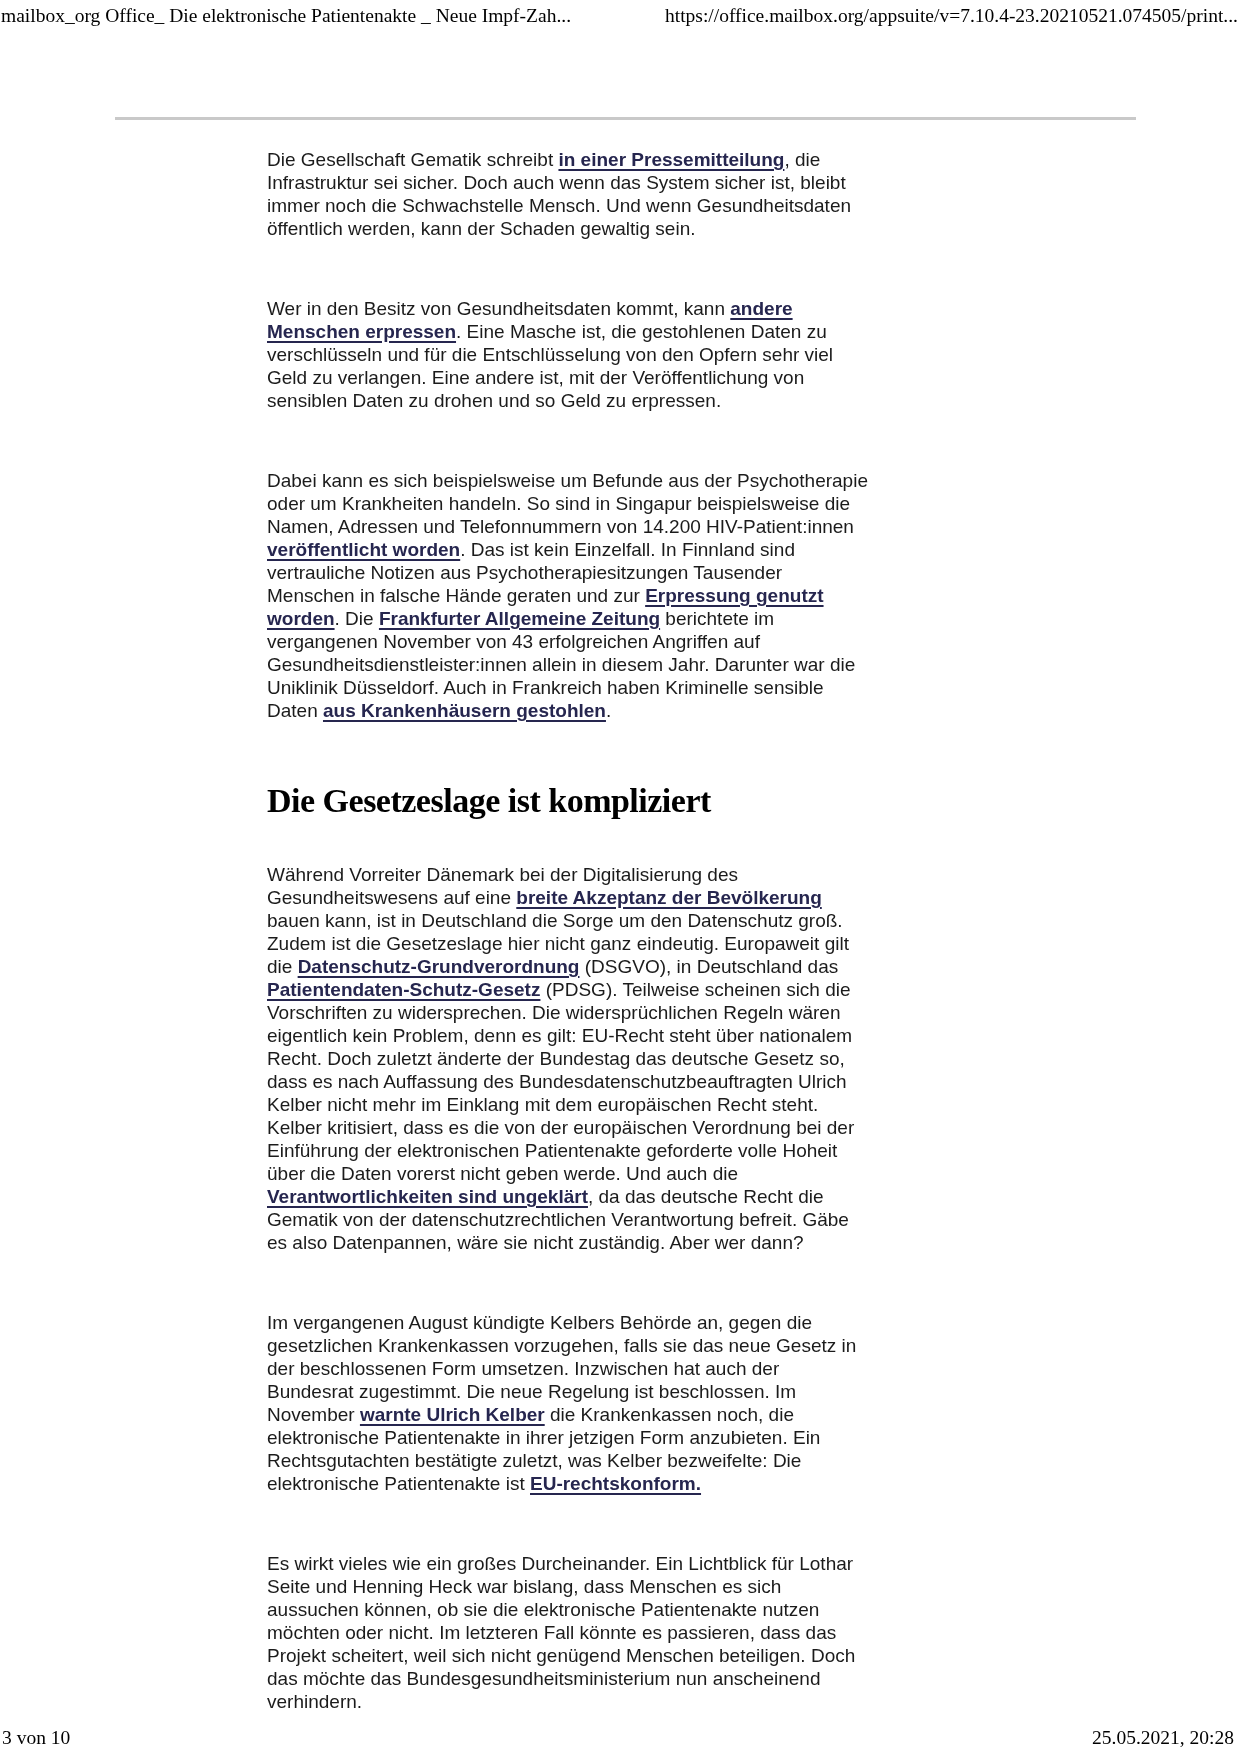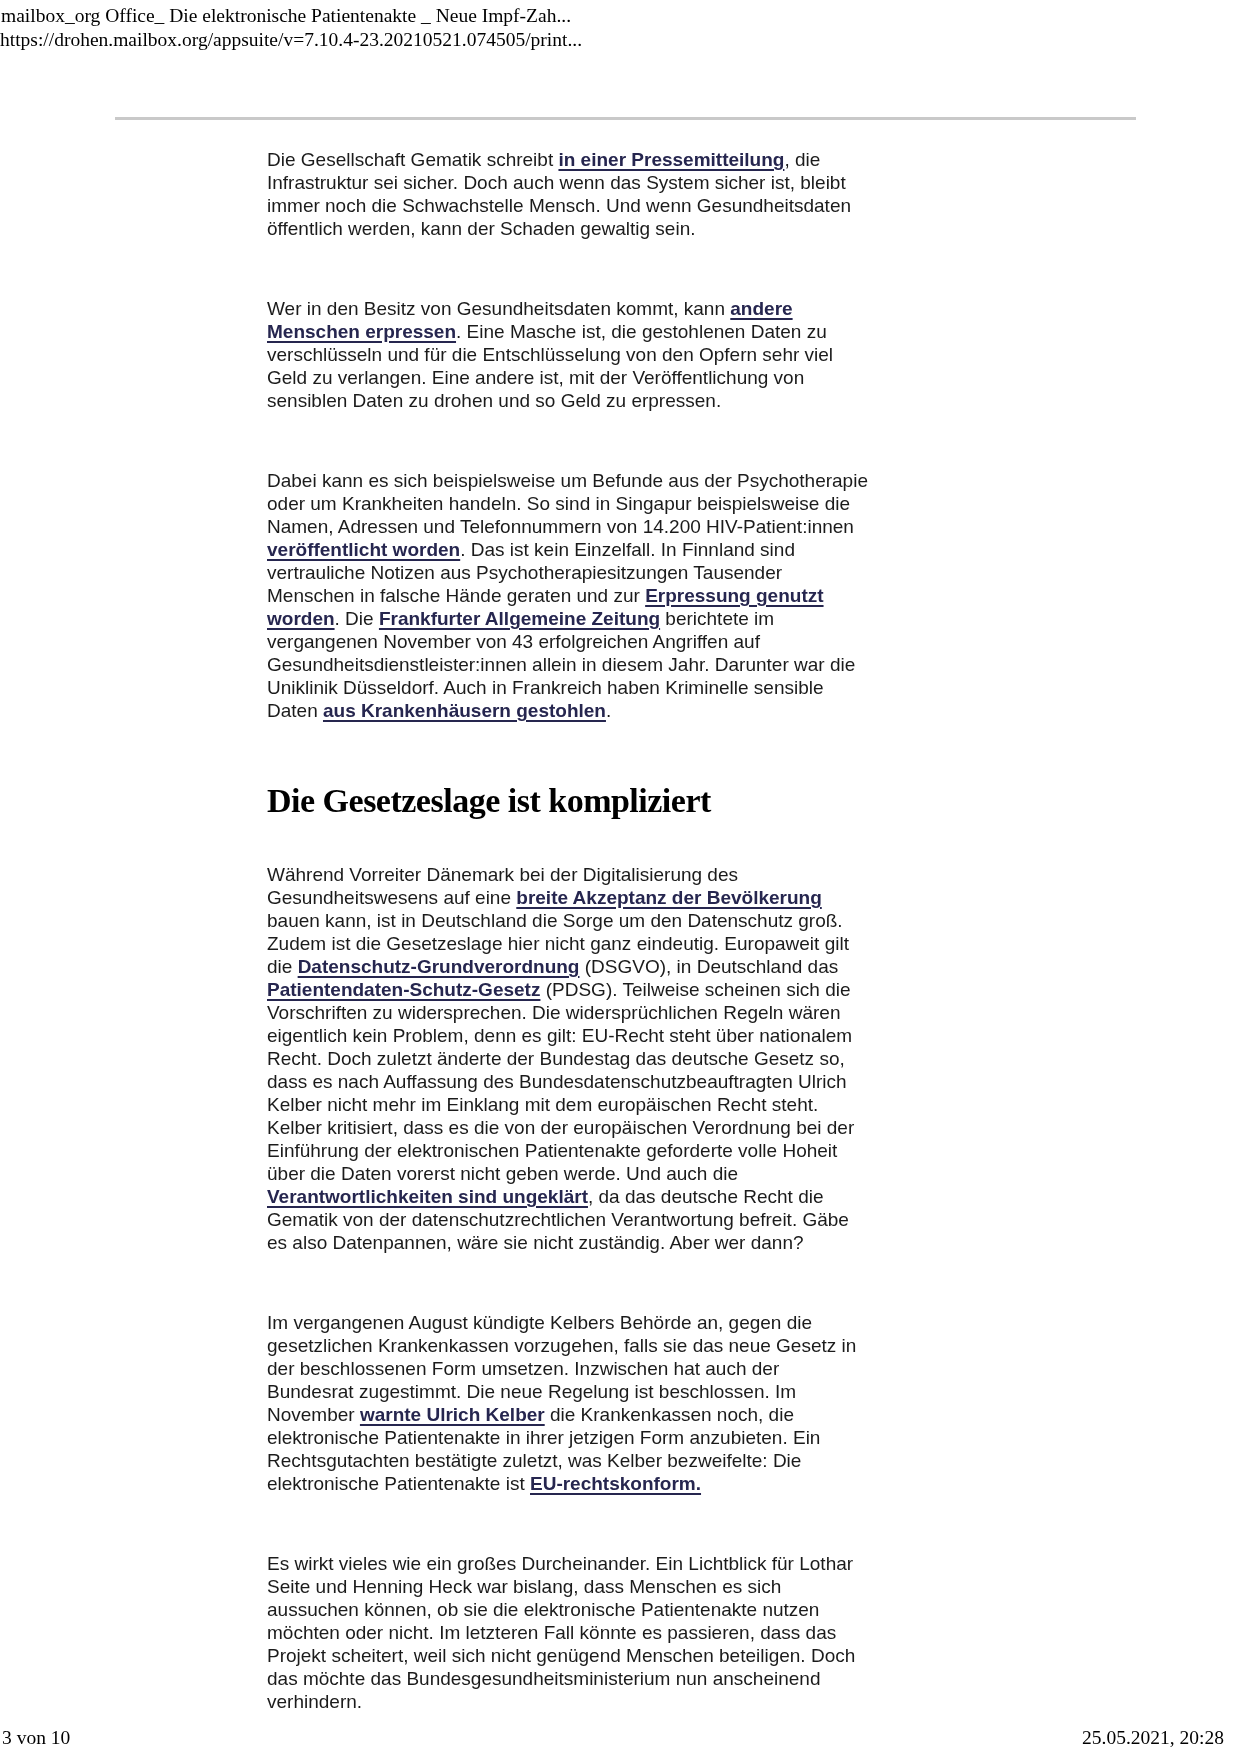--- a/index.html
+++ b/index.html
@@ -16,21 +16,20 @@
     overflow:hidden;
     font-family:"Liberation Sans", sans-serif;
     color:var(--body-text);
   }
   .print-header{
     position:absolute;top:4px;left:0;right:2px;
     display:flex;justify-content:space-between;
     font-family:"Liberation Serif", serif;
     font-size:19.5px;line-height:24px;color:var(--chrome);
     white-space:nowrap;
-    flex-direction:column;
   }
   .print-header .hdr-title{padding-left:1px;}
   .rule{
     position:absolute;top:117px;left:115px;width:1021px;height:3px;
     background:var(--rule);
   }
   .article{
     position:absolute;top:148px;left:267px;width:613px;
     font-size:19px;line-height:23px;
   }
@@ -51,28 +50,28 @@
     text-underline-offset:3px;
     cursor:pointer;
   }
   .print-footer-left,.print-footer-right{
     position:absolute;bottom:4px;
     font-family:"Liberation Serif", serif;
     font-size:19.5px;line-height:24px;color:var(--chrome);
     white-space:nowrap;
   }
   .print-footer-left{left:2px;}
-  .print-footer-right{right:16px;}
+  .print-footer-right{right:6px;}
 </style>
 </head>
 <body>
 
 <div class="print-header">
   <span class="hdr-title">mailbox_org Office_ Die elektronische Patientenakte _ Neue Impf-Zah...</span>
-  <span class="hdr-url">https://drohen.mailbox.org/appsuite/v=7.10.4-23.20210521.074505/print...</span>
+  <span class="hdr-url">https://office.mailbox.org/appsuite/v=7.10.4-23.20210521.074505/print...</span>
 </div>
 
 <div class="rule"></div>
 
 <div class="article">
     <p>Die Gesellschaft Gematik schreibt <a class="inline-link">in einer Pressemitteilung</a>, die Infrastruktur sei sicher. Doch auch wenn das System sicher ist, bleibt immer noch die Schwachstelle Mensch. Und wenn Gesundheitsdaten öffentlich werden, kann der Schaden gewaltig sein.</p>
     <p>Wer in den Besitz von Gesundheitsdaten kommt, kann <a class="inline-link">andere Menschen erpressen</a>. Eine Masche ist, die gestohlenen Daten zu verschlüsseln und für die Entschlüsselung von den Opfern sehr viel Geld zu verlangen. Eine andere ist, mit der Veröffentlichung von sensiblen Daten zu drohen und so Geld zu erpressen.</p>
     <p>Dabei kann es sich beispielsweise um Befunde aus der Psychotherapie oder um Krankheiten handeln. So sind in Singapur beispielsweise die Namen, Adressen und Telefonnummern von 14.200 HIV-Patient:innen <a class="inline-link">veröffentlicht worden</a>. Das ist kein Einzelfall. In Finnland sind vertrauliche Notizen aus Psychotherapiesitzungen Tausender Menschen in falsche Hände geraten und zur <a class="inline-link">Erpressung genutzt worden</a>. Die <a class="inline-link">Frankfurter Allgemeine Zeitung</a> berichtete im vergangenen November von 43 erfolgreichen Angriffen auf Gesundheitsdienstleister:innen allein in diesem Jahr. Darunter war die Uniklinik Düsseldorf. Auch in Frankreich haben Kriminelle sensible Daten <a class="inline-link">aus Krankenhäusern gestohlen</a>.</p>
     <h1>Die Gesetzeslage ist kompliziert</h1>
     <p>Während Vorreiter Dänemark bei der Digitalisierung des Gesundheitswesens auf eine <a class="inline-link">breite Akzeptanz der Bevölkerung</a> bauen kann, ist in Deutschland die Sorge um den Datenschutz groß. Zudem ist die Gesetzeslage hier nicht ganz eindeutig. Europaweit gilt die <a class="inline-link">Datenschutz-Grundverordnung</a> (DSGVO), in Deutschland das <a class="inline-link">Patientendaten-Schutz-Gesetz</a> (PDSG). Teilweise scheinen sich die Vorschriften zu widersprechen. Die widersprüchlichen Regeln wären eigentlich kein Problem, denn es gilt: EU-Recht steht über nationalem Recht. Doch zuletzt änderte der Bundestag das deutsche Gesetz so, dass es nach Auffassung des Bundesdatenschutzbeauftragten Ulrich Kelber nicht mehr im Einklang mit dem europäischen Recht steht. Kelber kritisiert, dass es die von der europäischen Verordnung bei der Einführung der elektronischen Patientenakte geforderte volle Hoheit über die Daten vorerst nicht geben werde. Und auch die <a class="inline-link">Verantwortlichkeiten sind ungeklärt</a>, da das deutsche Recht die Gematik von der datenschutzrechtlichen Verantwortung befreit. Gäbe es also Datenpannen, wäre sie nicht zuständig. Aber wer dann?</p>

